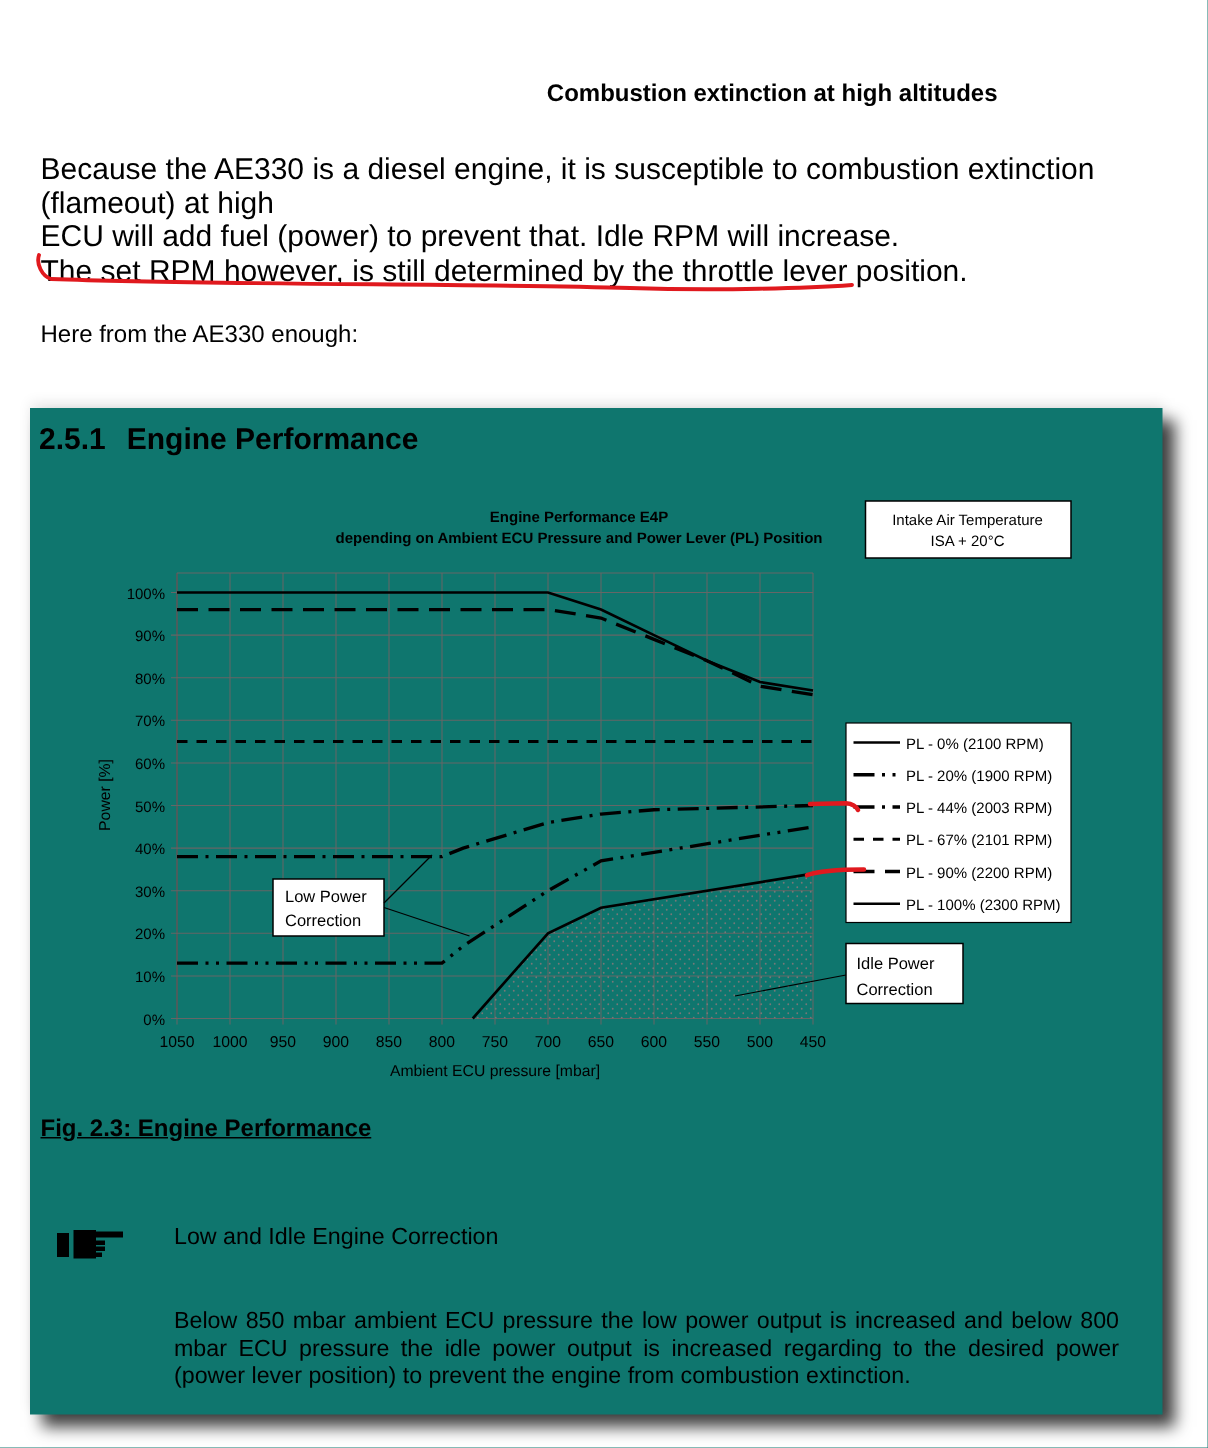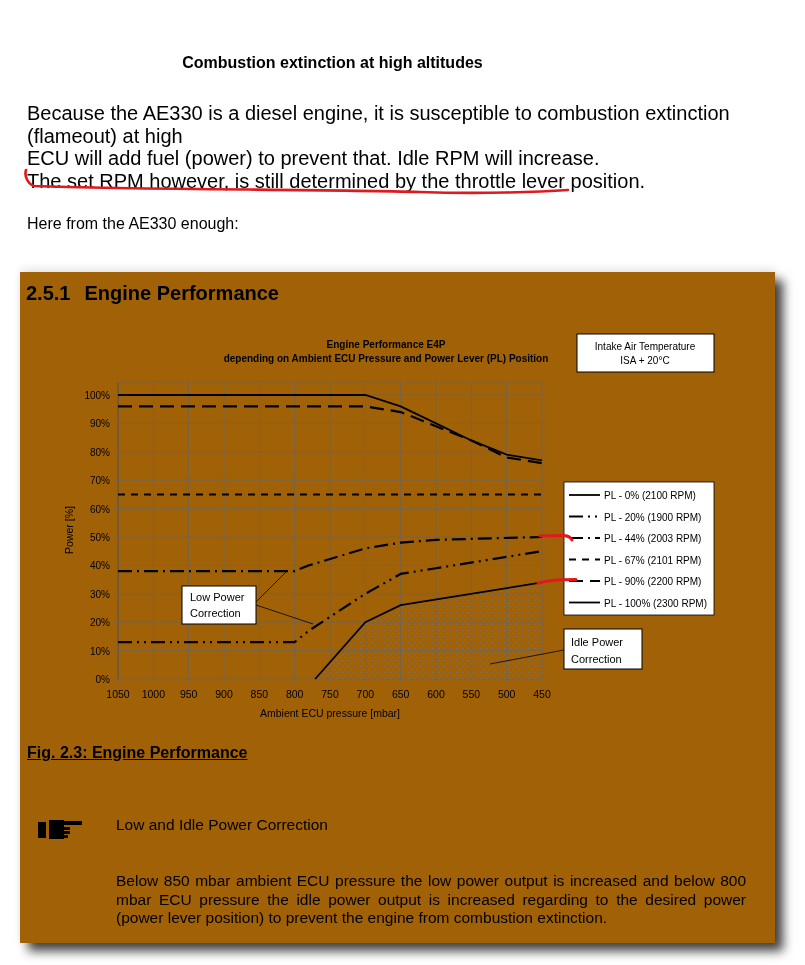--- a/index.html
+++ b/index.html
@@ -1,24 +1,24 @@
 <!DOCTYPE html>
 <html><head>
 <meta charset="utf-8">
 <style>
   html, body { margin:0; padding:0; }
   body { width:805px; height:965px; background:#ffffff; position:relative; overflow:hidden;
          font-family:"Liberation Sans", sans-serif; color:#000; }
-  .top-title { position:absolute; left:0; width:665px; top:54px; text-align:center;
+  .top-title { position:absolute; left:0; width:665px; top:54px; text-align:right;
                font-size:16px; font-weight:bold; }
   .intro { position:absolute; left:27px; top:102px; width:760px; font-size:20px; line-height:22.5px; }
   .intro p { margin:0; }
   .from { position:absolute; left:27px; top:215px; font-size:16px; }
   .red-underline { position:absolute; left:20px; top:168px; }
-  .card { position:absolute; left:20px; top:272px; width:755px; height:671px; background:#a16207;
+  .card { position:absolute; left:20px; top:272px; width:755px; height:671px; background:#0f766e;
           box-shadow: 8px 8px 10px rgba(0,0,0,0.75), 0 -4px 8px rgba(0,0,0,0.08); }
   .card-sec { position:absolute; left:6px; top:10px; font-size:20px; font-weight:bold; }
   .card-sec .num { margin-right:14px; }
   .chart-svg { position:absolute; left:0; top:0; }
   .fig-cap { position:absolute; left:7px; top:472px; font-size:16px; font-weight:bold;text-decoration:underline; }
   .note-icon { position:absolute; left:18px; top:546px; }
   .note-title { position:absolute; left:96px; top:544px; font-size:15.5px; }
   .note-body { position:absolute; left:96px; top:582px; width:630px; font-size:15.5px;
                line-height:18.5px; text-align:justify;margin-top:18px; }
   .svgtext { font-family:"Liberation Sans", sans-serif; }
@@ -166,15 +166,15 @@
   <div class="fig-cap">Fig. 2.3: Engine Performance</div>
 
   <svg class="note-icon" width="58" height="22" viewBox="0 0 58 22">
     <rect x="0" y="4" width="8" height="16" fill="#000"></rect>
     <rect x="11" y="2" width="15" height="19" fill="#000"></rect>
     <rect x="24" y="3" width="20" height="4" fill="#000"></rect>
     <rect x="24" y="9" width="8" height="3" fill="#000"></rect>
     <rect x="24" y="13" width="8" height="3" fill="#000"></rect>
     <rect x="24" y="17" width="6" height="3" fill="#000"></rect>
   </svg>
-  <div class="note-title">Low and Idle Power Correction</div>
+  <div class="note-title">Low and Idle Engine Correction</div>
   <div class="note-body">Below 850 mbar ambient ECU pressure the low power output is increased and below 800 mbar ECU pressure the idle power output is increased regarding to the desired power (power lever position) to prevent the engine from combustion extinction.</div>
 </div>
 
 </body></html>

